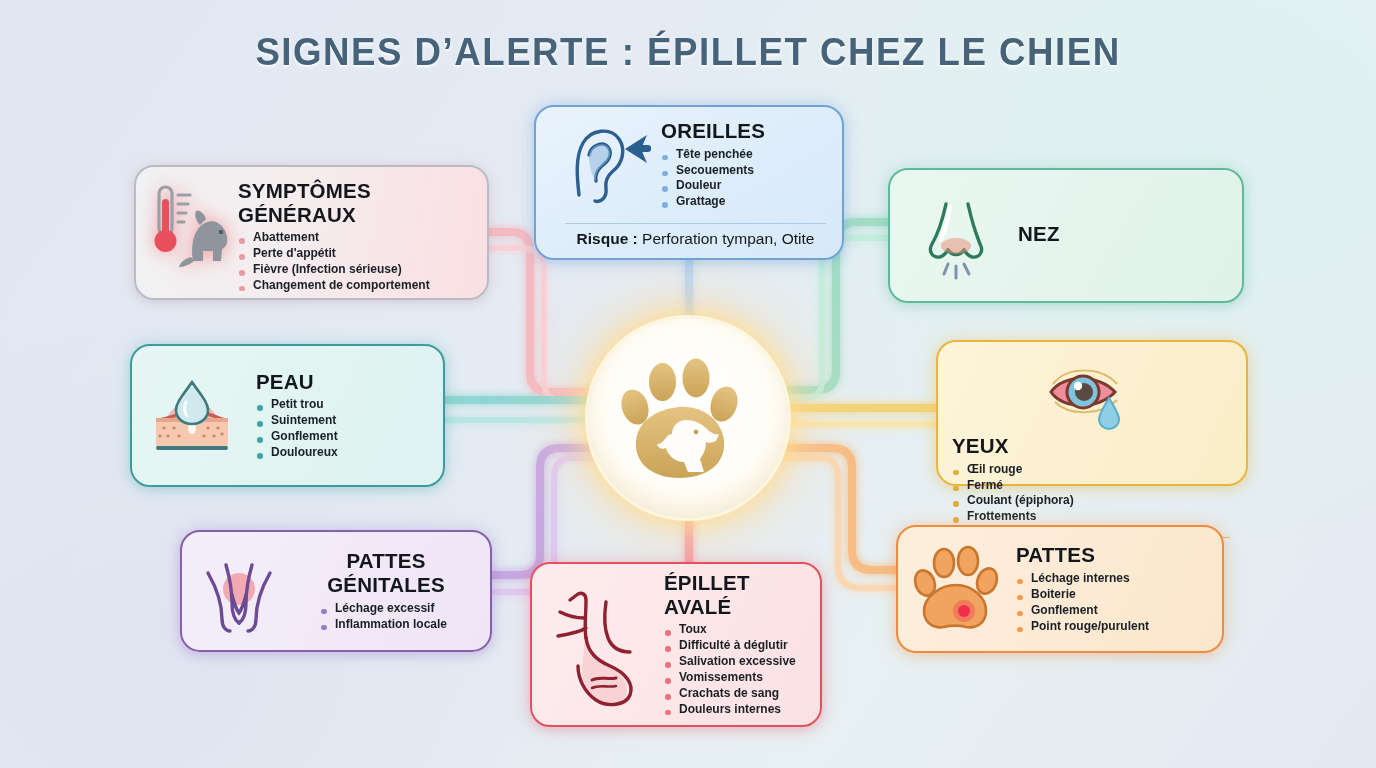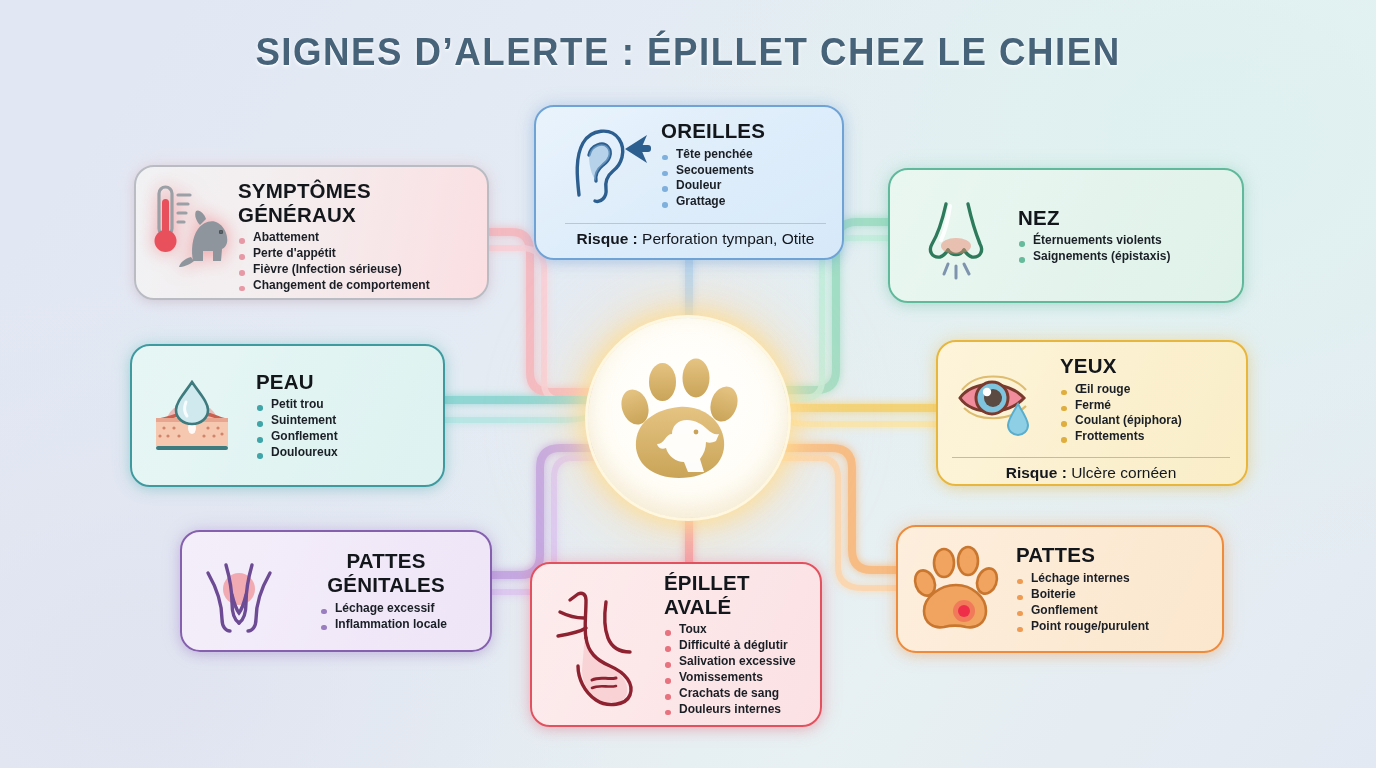--- a/index.html
+++ b/index.html
@@ -295,24 +295,20 @@
         <path d="M32,16 C30,30 27,42 23,50" stroke="#ffffff" stroke-width="4" fill="none" stroke-linecap="round" opacity=".85"></path>
         <g stroke="#7e94ae" stroke-width="3" stroke-linecap="round">
           <path d="M30,74 L26,84"></path>
             <path d="M38,76 L38,88"></path>
             <path d="M46,74 L51,84"></path>
         </g>
       </svg>
     </div>
     <div class="body">
       <h3>NEZ</h3>
-      <ul>
-        <li><span>Éternuements violents</span></li>
-        <li><span>Saignements (épistaxis)</span></li>
-      </ul>
     </div>
   </div>
 
   <div class="card" id="card-skin" style="align-items:center;gap:14px;">
     <div class="icon">
       <svg width="96" height="96" viewBox="0 0 96 96">
         <ellipse cx="46" cy="56" rx="26" ry="22" fill="#ef5b5b" opacity=".38"></ellipse>
         <rect x="10" y="52" width="72" height="26" fill="#f7c8b0"></rect>
         <path d="M10,52 C22,52 28,46 38,46 C42,46 44,48 46,50
                  C48,48 52,46 58,46 C68,46 74,52 82,52" fill="none" stroke="#c9604f" stroke-width="3.4" stroke-linejoin="round"></path>
@@ -341,21 +337,21 @@
       <ul>
         <li><span>Petit trou</span></li>
         <li><span>Suintement</span></li>
         <li><span>Gonflement</span></li>
         <li><span>Douloureux</span></li>
       </ul>
     </div>
   </div>
 
   <div class="card" id="card-eyes" style="flex-direction:column;">
-    <div style="display:flex;gap:12px;width:100%;">
+    <div style="display:flex;gap:0;width:100%;flex-direction:column;">
       <div class="icon">
         <svg width="96" height="80" viewBox="0 0 96 80">
           <g fill="none" stroke="#d8b35e" stroke-width="2.2" opacity=".85">
             <path d="M10,30 C24,12 58,12 74,30"></path>
             <path d="M12,48 C26,62 58,62 74,46"></path>
           </g>
           <path d="M8,38 C20,20 56,20 72,38 C56,56 20,56 8,38 Z" fill="#f08c9c" stroke="#7a3b2e" stroke-width="3"></path>
           <circle cx="40" cy="38" r="16" fill="#7fc4de" stroke="#7a3b2e" stroke-width="3"></circle>
           <circle cx="41" cy="38" r="9" fill="#5a4a42"></circle>
           <circle cx="35" cy="32" r="4.2" fill="#ffffff"></circle>

